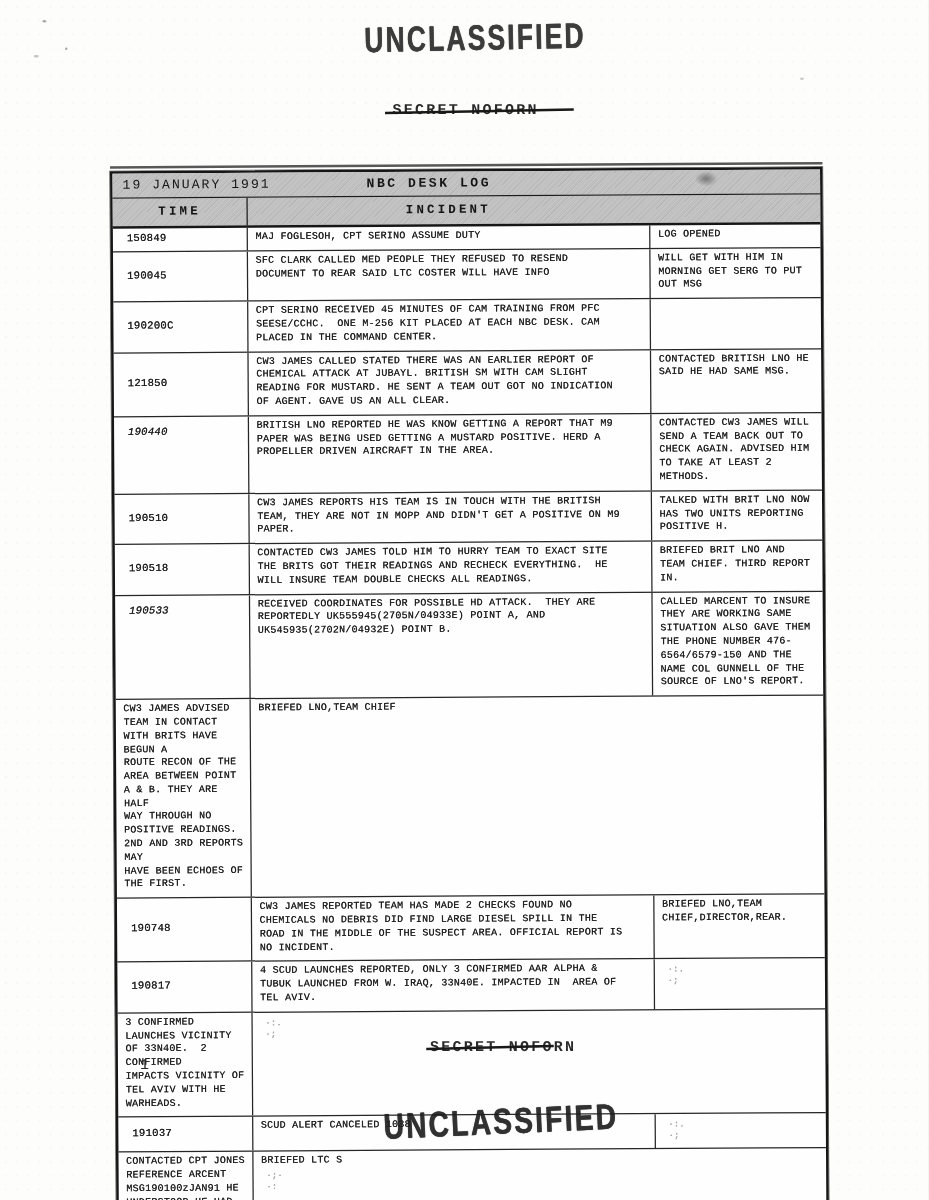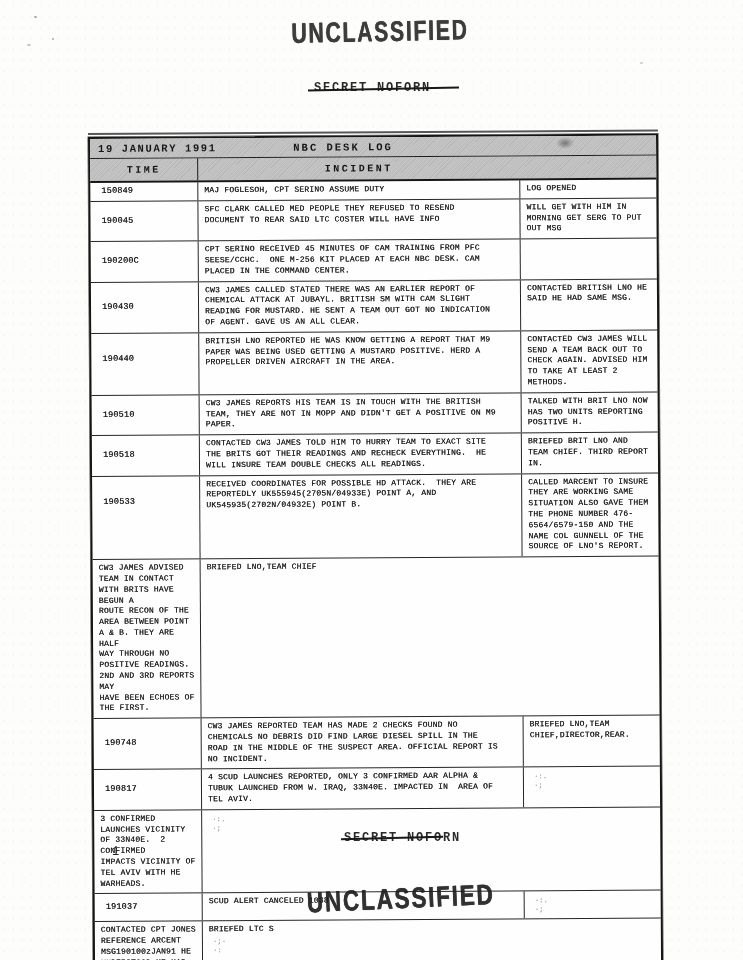--- a/index.html
+++ b/index.html
@@ -43,39 +43,39 @@
     box-shadow: 0 0 0 .5px #444;
   }
   .logtable::before { content:""; position:absolute; left:-2px; right:-2px; top:-6px;
     height:2px; background:#2e2e2e; opacity:.8; }
   .ht {
     background-image:
       repeating-linear-gradient(135deg,#b2b2b2 0px,#c9c9c9 1px,#bdbdbd 2px,#c4c4c4 3px),
       repeating-linear-gradient(45deg, rgba(0,0,0,.07) 0 2px, transparent 2px 5px);
   }
   .thead1 { position:relative; height:20px; border-bottom:1px solid #1c1c1c; }
-  .thead1 .date { position:absolute; left:8px; top:4px; font-size:10.5px; font-weight:700;
+  .thead1 .date { position:absolute; left:8px; top:4px; font-size:10.5px; font-weight:400;
     letter-spacing:1.6px; color:#161616; }
   .thead1 .title { position:absolute; left:0; right:60px; top:4px; text-align:center;
     font-size:10.5px; font-weight:700; letter-spacing:2px; color:#161616; }
   .thead1 .head-smudge { position:absolute; right:82px; top:1px; width:18px; height:12px;
     background:radial-gradient(closest-side,#3c3c3c,transparent); opacity:.55; }
   .thead2 { display:grid; grid-template-columns:107px 322px 1fr; height:24px;
     border-bottom:2px solid #161616; }
   .thead2 .hcell { display:flex; align-items:center; justify-content:center;
     font-size:10px; font-weight:700; letter-spacing:2.5px; color:#141414; }
   .thead2 .hcell + .hcell { border-left:1px solid #1c1c1c; }
   .trow { display:grid; grid-template-columns:107px 322px 1fr; }
   .trow + .trow { border-top:1px solid #262626; }
   .cell { padding:3px 4px 4px 6px; font-size:8px; line-height:10.8px;
     letter-spacing:.2px; color:#1c1c1c; white-space:pre-wrap;
     text-shadow:.2px 0 0 #333; }
   .cell + .cell { border-left:1px solid #262626; }
   .time-cell { display:flex; align-items:center; padding-left:11px; font-size:8.5px; }
-  .trow.tall .time-cell { align-items:flex-start; padding-top:20px; }
+  .trow.tall .time-cell { align-items:flex-start; padding-top:7px;font-style:italic; }
   .smudge { display:block; color:#666; opacity:.55; font-size:7px; line-height:9px;
     padding:2px 0 0 4px; white-space:pre; }
 </style>
 </head>
 <body>
 
 <div class="sheet">
 
   <span class="noise n1"></span>
   <span class="noise n2"></span>
@@ -114,21 +114,21 @@
 OUT MSG</div>
         </div>
         <div class="trow">
           <div class="cell time-cell">190200C</div>
           <div class="cell incident-cell">CPT SERINO RECEIVED 45 MINUTES OF CAM TRAINING FROM PFC
 SEESE/CCHC.  ONE M-256 KIT PLACED AT EACH NBC DESK. CAM
 PLACED IN THE COMMAND CENTER.</div>
           <div class="cell action-cell"></div>
         </div>
         <div class="trow">
-          <div class="cell time-cell">190430</div>
+          <div class="cell time-cell">121850</div>
           <div class="cell incident-cell">CW3 JAMES CALLED STATED THERE WAS AN EARLIER REPORT OF
 CHEMICAL ATTACK AT JUBAYL. BRITISH SM WITH CAM SLIGHT
 READING FOR MUSTARD. HE SENT A TEAM OUT GOT NO INDICATION
 OF AGENT. GAVE US AN ALL CLEAR.</div>
           <div class="cell action-cell">CONTACTED BRITISH LNO HE
 SAID HE HAD SAME MSG.</div>
         </div>
         <div class="trow tall">
           <div class="cell time-cell">190440</div>
           <div class="cell incident-cell">BRITISH LNO REPORTED HE WAS KNOW GETTING A REPORT THAT M9

